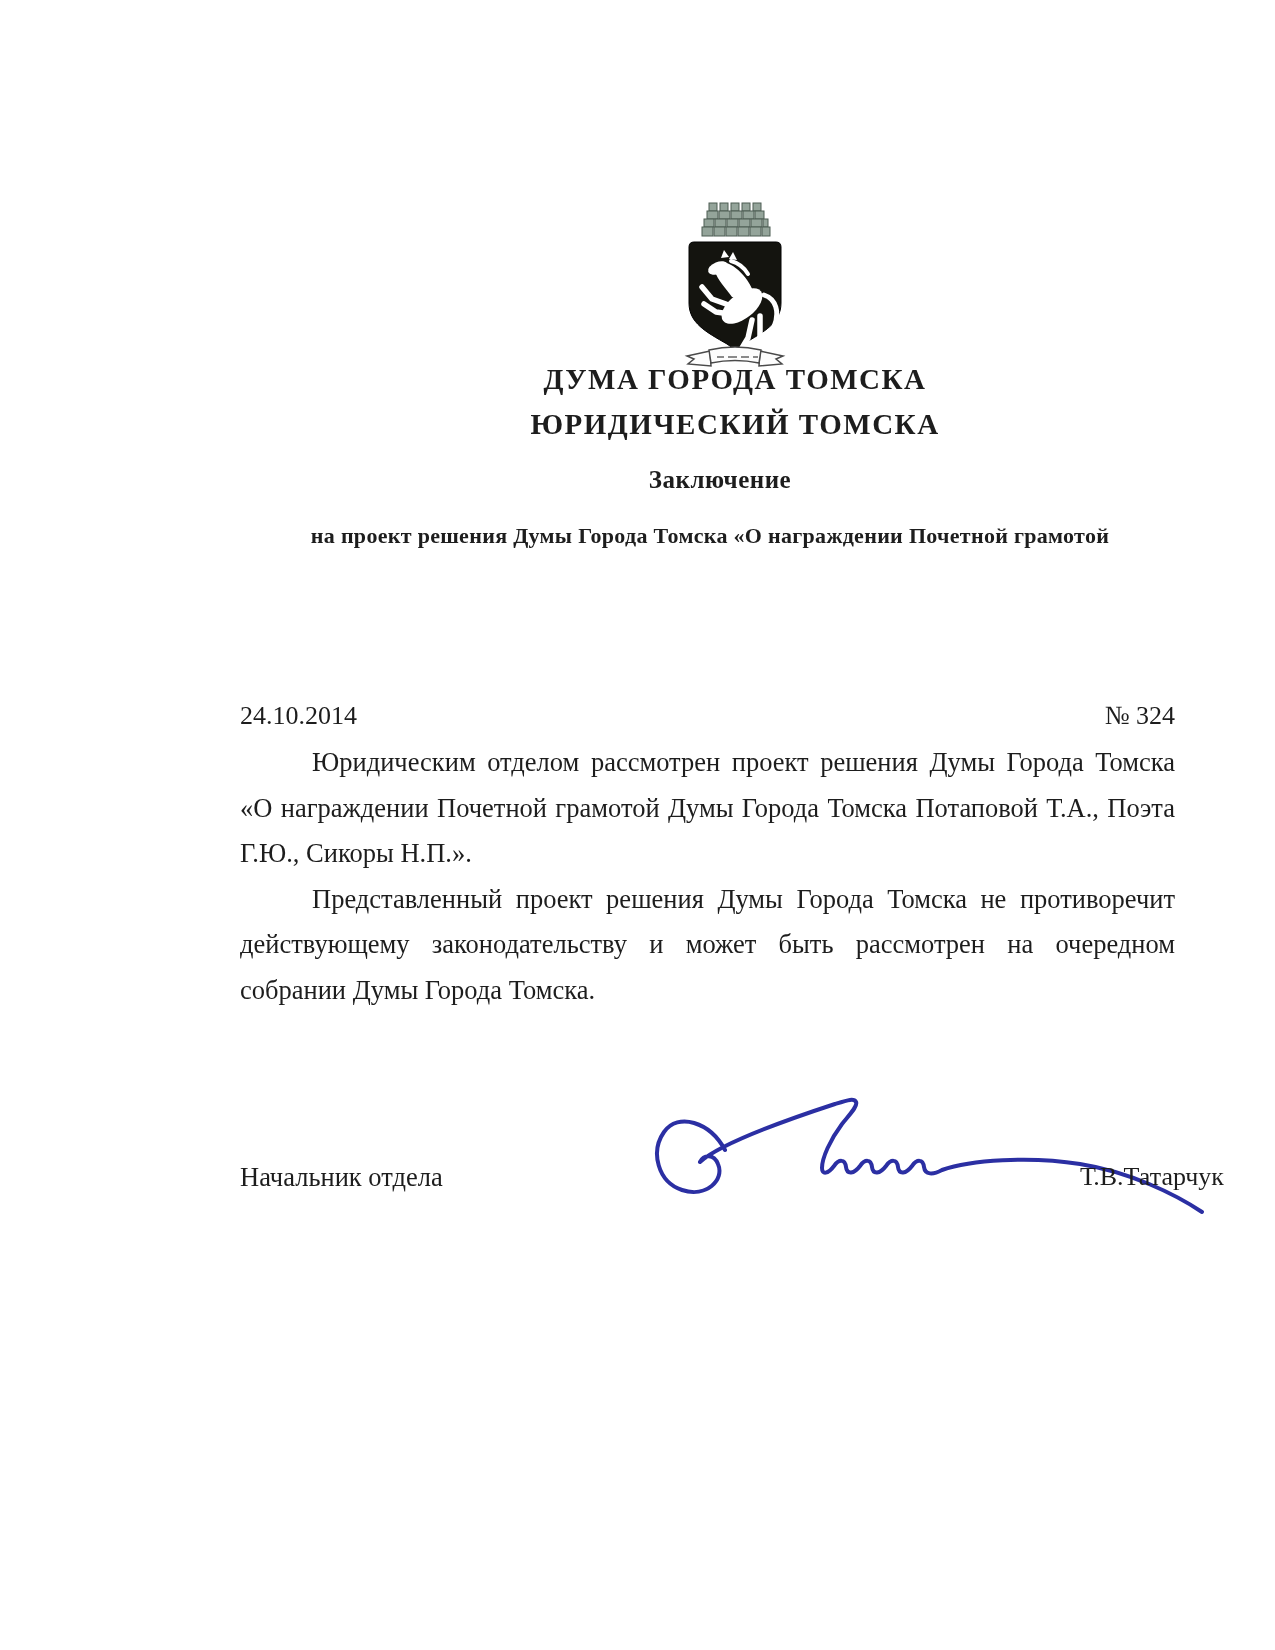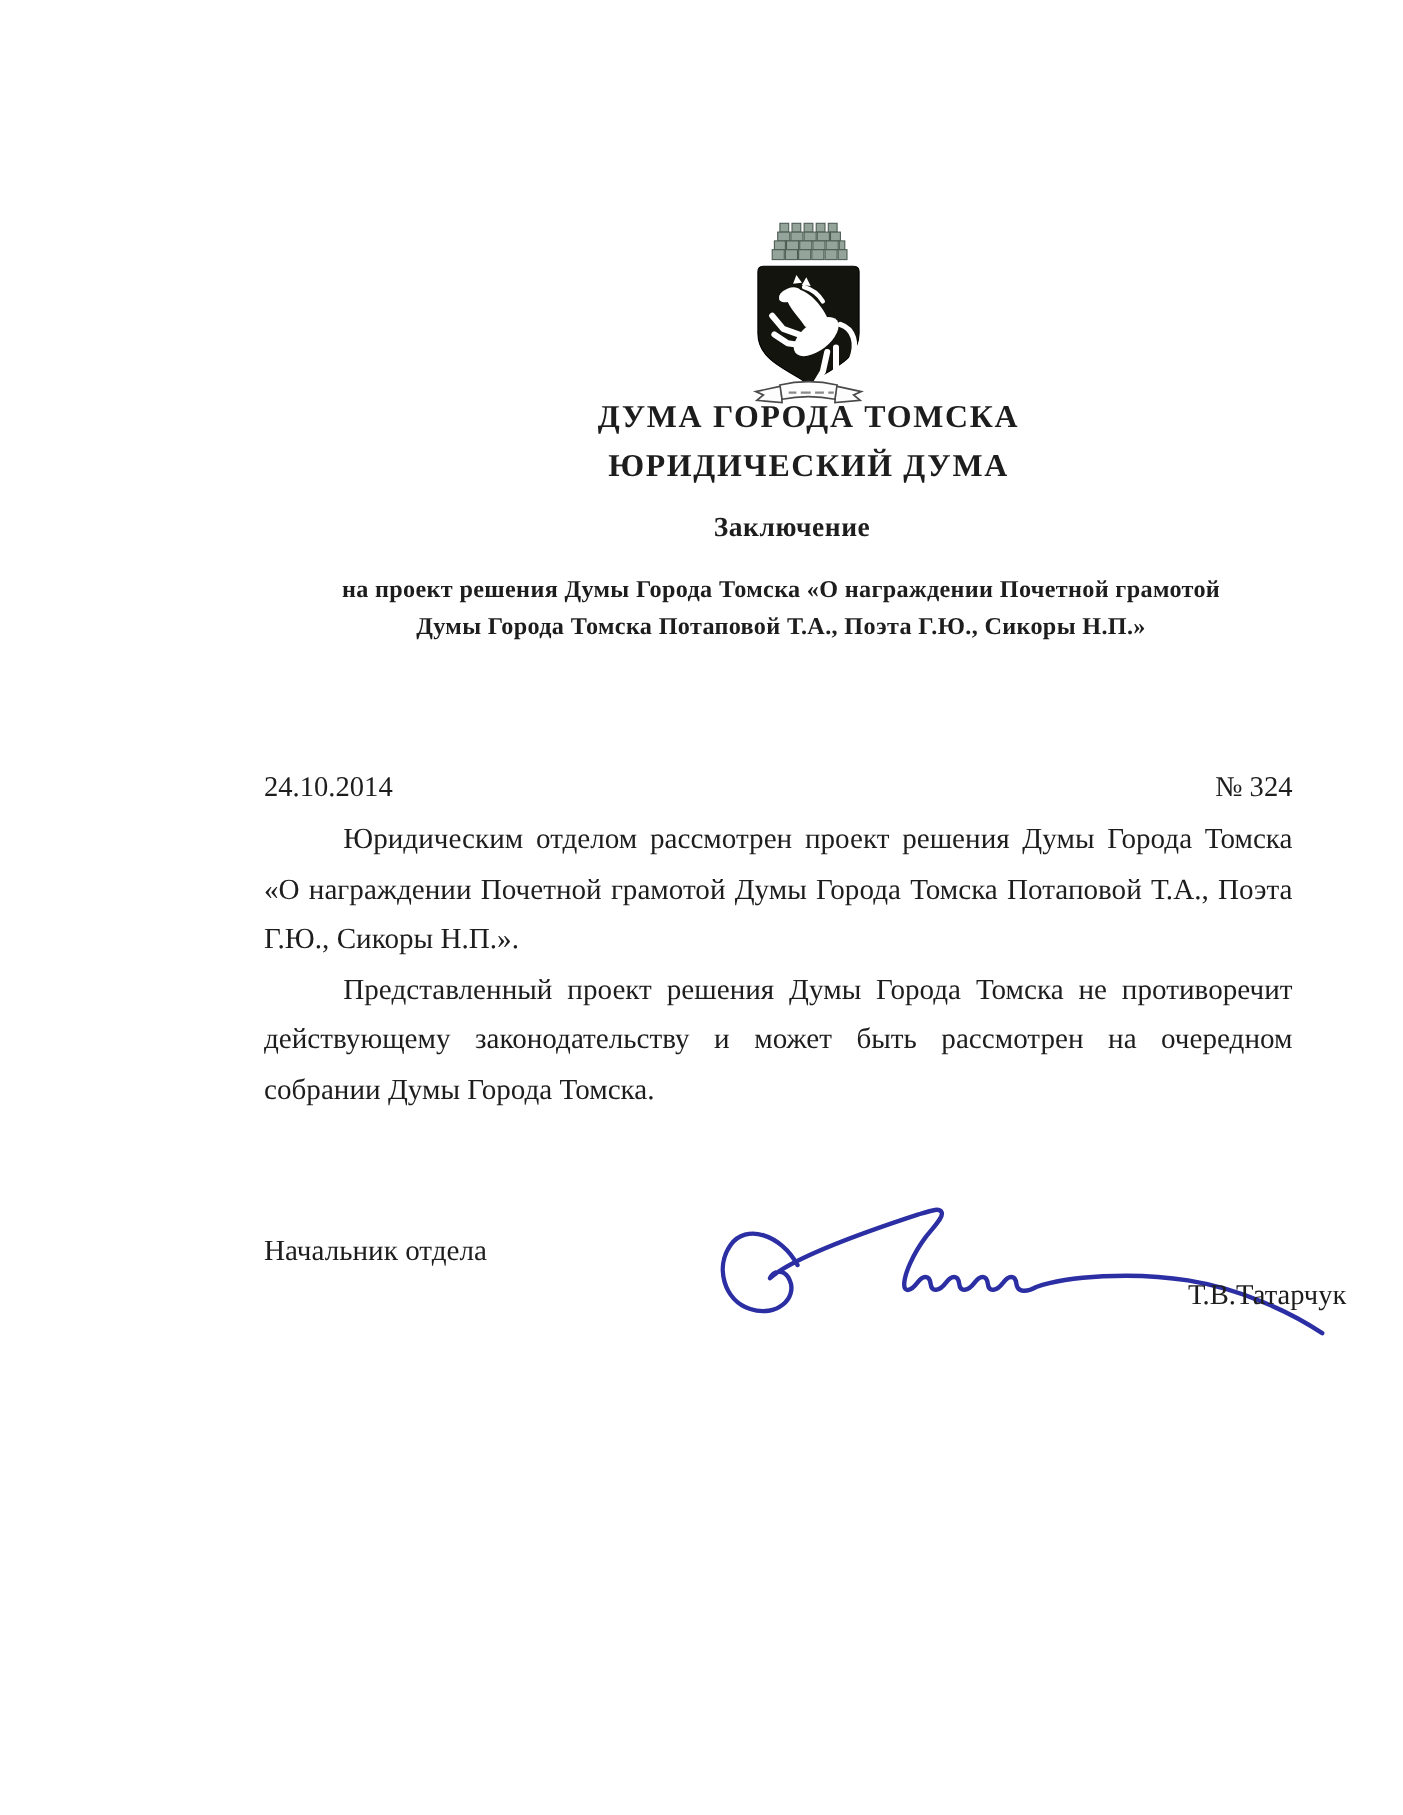--- a/index.html
+++ b/index.html
@@ -18,21 +18,21 @@
   .doc-title  { left:240px; top:519px; width:940px; text-align:center;
                 font-size:22px; font-weight:bold; line-height:33px; letter-spacing:0.3px; }
   
   .meta-row   { left:240px; top:701px; width:935px; display:flex;
                 justify-content:space-between; font-size:26px; }
   
   .body-text  { left:240px; top:740px; width:935px; font-size:26.5px;
                 line-height:45.5px; text-align:justify; }
   .body-text p { margin:0; text-indent:72px; }
   
-  .sig-label  { left:240px;  top:1121px; font-size:26.5px;text-align:right; }
+  .sig-label  { left:240px;  top:1162px; font-size:26.5px;text-align:right; }
   .sig-name   { left:1080px; top:1162px; font-size:26px; }
   .sig-svg    { left:630px;  top:1072px; }
   
   .emblem-svg { left:660px; top:200px; }
   .crown-brick { stroke:#4d5d53; stroke-width:1; }
   .ribbon-part { fill:#fdfdfd; stroke:#4a4a4a; stroke-width:1.5; }
   .ribbon-mark { stroke:#8a8a8a; stroke-width:2; fill:none; }
   .shield-path { stroke:#000000; stroke-width:1; }
 </style>
 </head>
@@ -87,26 +87,25 @@
 
     <g>
       <path class="ribbon-part" d="M50,151 l-23,5 l7,3 l-6,5 l23,2 z"></path>
       <path class="ribbon-part" d="M100,151 l23,5 l-7,3 l6,5 l-23,2 z"></path>
       <path class="ribbon-part" d="M49,150 q26,-6 52,0 l-2,13 q-24,-5 -48,0 z"></path>
       <path class="ribbon-mark" d="M57,157 h7 M68,157 h9 M81,157 h8 M93,157 h5"></path>
     </g>
   </svg>
 
   <div class="abs org-name">ДУМА ГОРОДА ТОМСКА</div>
-  <div class="abs dept-name">ЮРИДИЧЕСКИЙ ДУМА</div>
+  <div class="abs dept-name">ЮРИДИЧЕСКИЙ ТОМСКА</div>
   <div class="abs doc-type">Заключение</div>
 
   <div class="abs doc-title">
     <div>на проект решения Думы Города Томска «О награждении Почетной грамотой</div>
-    <div>Думы Города Томска Потаповой Т.А., Поэта Г.Ю., Сикоры Н.П.»</div>
   </div>
 
   <div class="abs meta-row">
     <span>24.10.2014</span>
     <span>№ 324</span>
   </div>
 
   <div class="abs body-text">
     <p>Юридическим отделом рассмотрен проект решения Думы Города Томска «О награждении Почетной грамотой Думы Города Томска Потаповой Т.А., Поэта Г.Ю., Сикоры Н.П.».</p>
     <p>Представленный проект решения Думы Города Томска не противоречит действующему законодательству и может быть рассмотрен на очередном собрании Думы Города Томска.</p>

